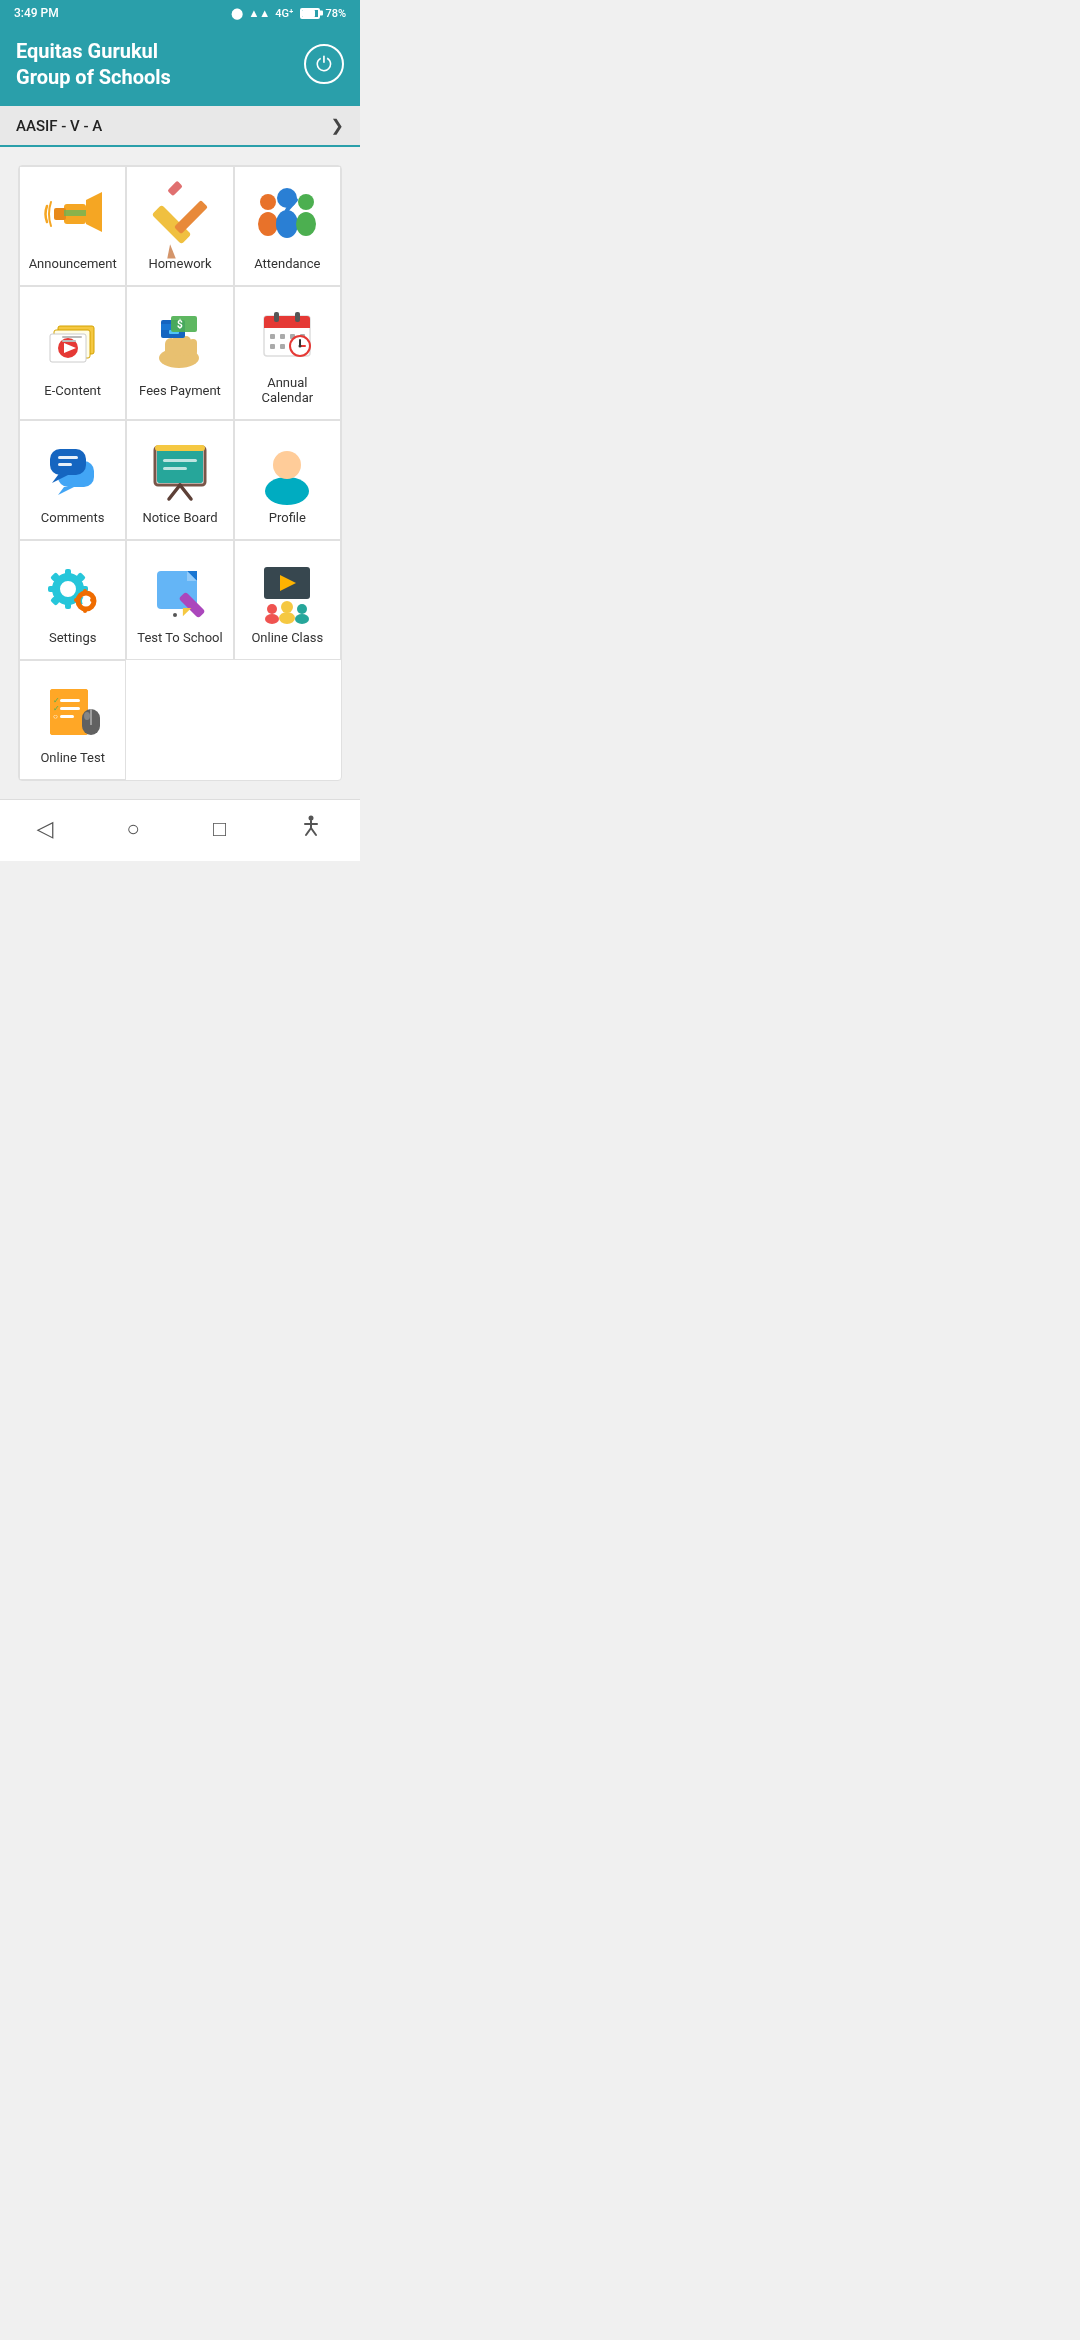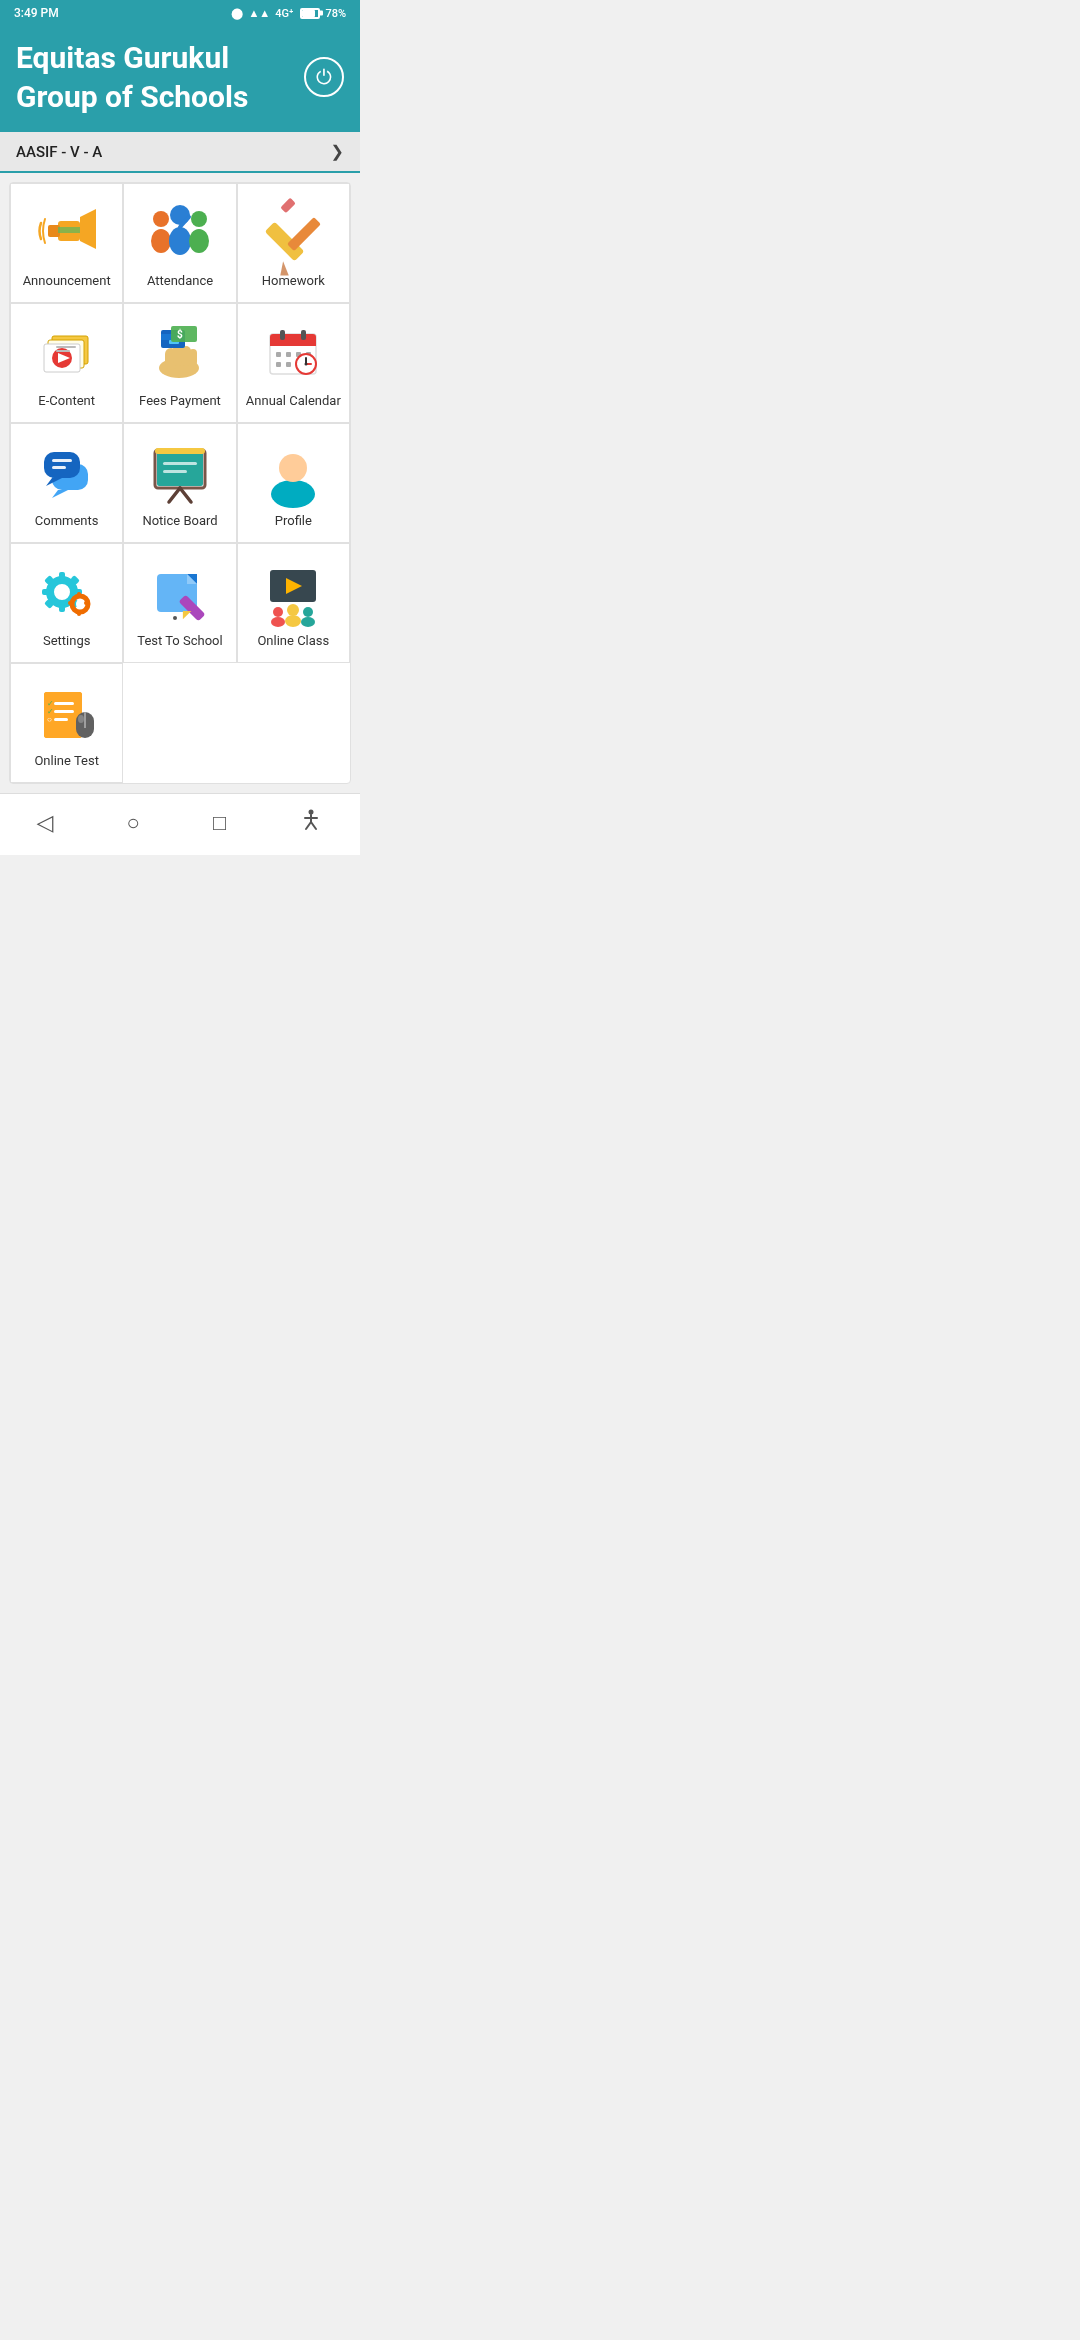--- a/index.html
+++ b/index.html
@@ -59,21 +59,21 @@
     
     .header {
       background: #2a9faa;
       padding: 12px 16px 16px 16px;
       display: flex;
       justify-content: space-between;
       align-items: center;
     }
     .header-title {
       color: white;
-      font-size: 30px;
+      font-size: 20px;
       font-weight: bold;
       line-height: 1.3;
     }
     .power-btn {
       width: 40px;
       height: 40px;
       border: 2.5px solid white;
       border-radius: 50%;
       display: flex;
       align-items: center;
@@ -104,21 +104,21 @@
       color: #222;
     }
     .chevron-down {
       font-size: 16px;
       color: #444;
     }
 
     
     .grid-container {
       background: white;
-      margin: 9px;
+      margin: 18px;
       border-radius: 4px;
       display: grid;
       grid-template-columns: repeat(3, 1fr);
       border: 1px solid #e0e0e0;
     }
 
     .grid-item {
       display: flex;
       flex-direction: column;
       align-items: center;
@@ -210,51 +210,51 @@
         <path d="M7 14 Q3 26 7 38" stroke="#f5a623" stroke-width="2" fill="none" stroke-linecap="round"></path>
 
         <rect x="20" y="22" width="22" height="6" fill="#5cb85c" opacity="0.7"></rect>
       </svg>
     </div>
     <span class="grid-label">Announcement</span>
   </div>
 
   <div class="grid-item">
     <div class="grid-icon">
+      <svg width="58" height="58" viewBox="0 0 58 58">
+
+        <rect x="10" y="8" width="14" height="42" rx="3" fill="#f0c040" transform="rotate(-45 29 29)"></rect>
+
+        <polygon points="2,50 8,56 14,42" fill="#d4956a" transform="rotate(-45 29 29) translate(-12,0)"></polygon>
+
+        <rect x="38" y="4" width="14" height="8" rx="2" fill="#e07070" transform="rotate(-45 29 29) translate(0,-2)"></rect>
+
+        <rect x="28" y="14" width="10" height="38" rx="2" fill="#e8893a" transform="rotate(45 40 40)"></rect>
+      </svg>
+    </div>
+    <span class="grid-label">Homework</span>
+  </div>
+
+  <div class="grid-item">
+    <div class="grid-icon">
       <svg width="58" height="52" viewBox="0 0 58 52">
 
         <circle cx="10" cy="12" r="8" fill="#e8722a"></circle>
         <ellipse cx="10" cy="34" rx="10" ry="12" fill="#e8722a"></ellipse>
 
         <circle cx="29" cy="8" r="10" fill="#2a7fd4"></circle>
         <ellipse cx="29" cy="34" rx="11" ry="14" fill="#2a7fd4"></ellipse>
 
         <circle cx="48" cy="12" r="8" fill="#4caf50"></circle>
         <ellipse cx="48" cy="34" rx="10" ry="12" fill="#4caf50"></ellipse>
 
         <line x1="29" y1="20" x2="38" y2="10" stroke="#2a7fd4" stroke-width="4" stroke-linecap="round"></line>
       </svg>
     </div>
     <span class="grid-label">Attendance</span>
-  </div>
-
-  <div class="grid-item">
-    <div class="grid-icon">
-      <svg width="58" height="58" viewBox="0 0 58 58">
-
-        <rect x="10" y="8" width="14" height="42" rx="3" fill="#f0c040" transform="rotate(-45 29 29)"></rect>
-
-        <polygon points="2,50 8,56 14,42" fill="#d4956a" transform="rotate(-45 29 29) translate(-12,0)"></polygon>
-
-        <rect x="38" y="4" width="14" height="8" rx="2" fill="#e07070" transform="rotate(-45 29 29) translate(0,-2)"></rect>
-
-        <rect x="28" y="14" width="10" height="38" rx="2" fill="#e8893a" transform="rotate(45 40 40)"></rect>
-      </svg>
-    </div>
-    <span class="grid-label">Homework</span>
   </div>
 
 
   <div class="grid-item">
     <div class="grid-icon">
       <svg width="58" height="54" viewBox="0 0 58 54">
 
         <rect x="14" y="10" width="36" height="28" rx="2" fill="#f5c842" stroke="#d4a200" stroke-width="1"></rect>
         <rect x="10" y="14" width="36" height="28" rx="2" fill="#fffde7" stroke="#d4a200" stroke-width="1"></rect>
         <rect x="6" y="18" width="36" height="28" rx="2" fill="white" stroke="#ccc" stroke-width="1"></rect>

